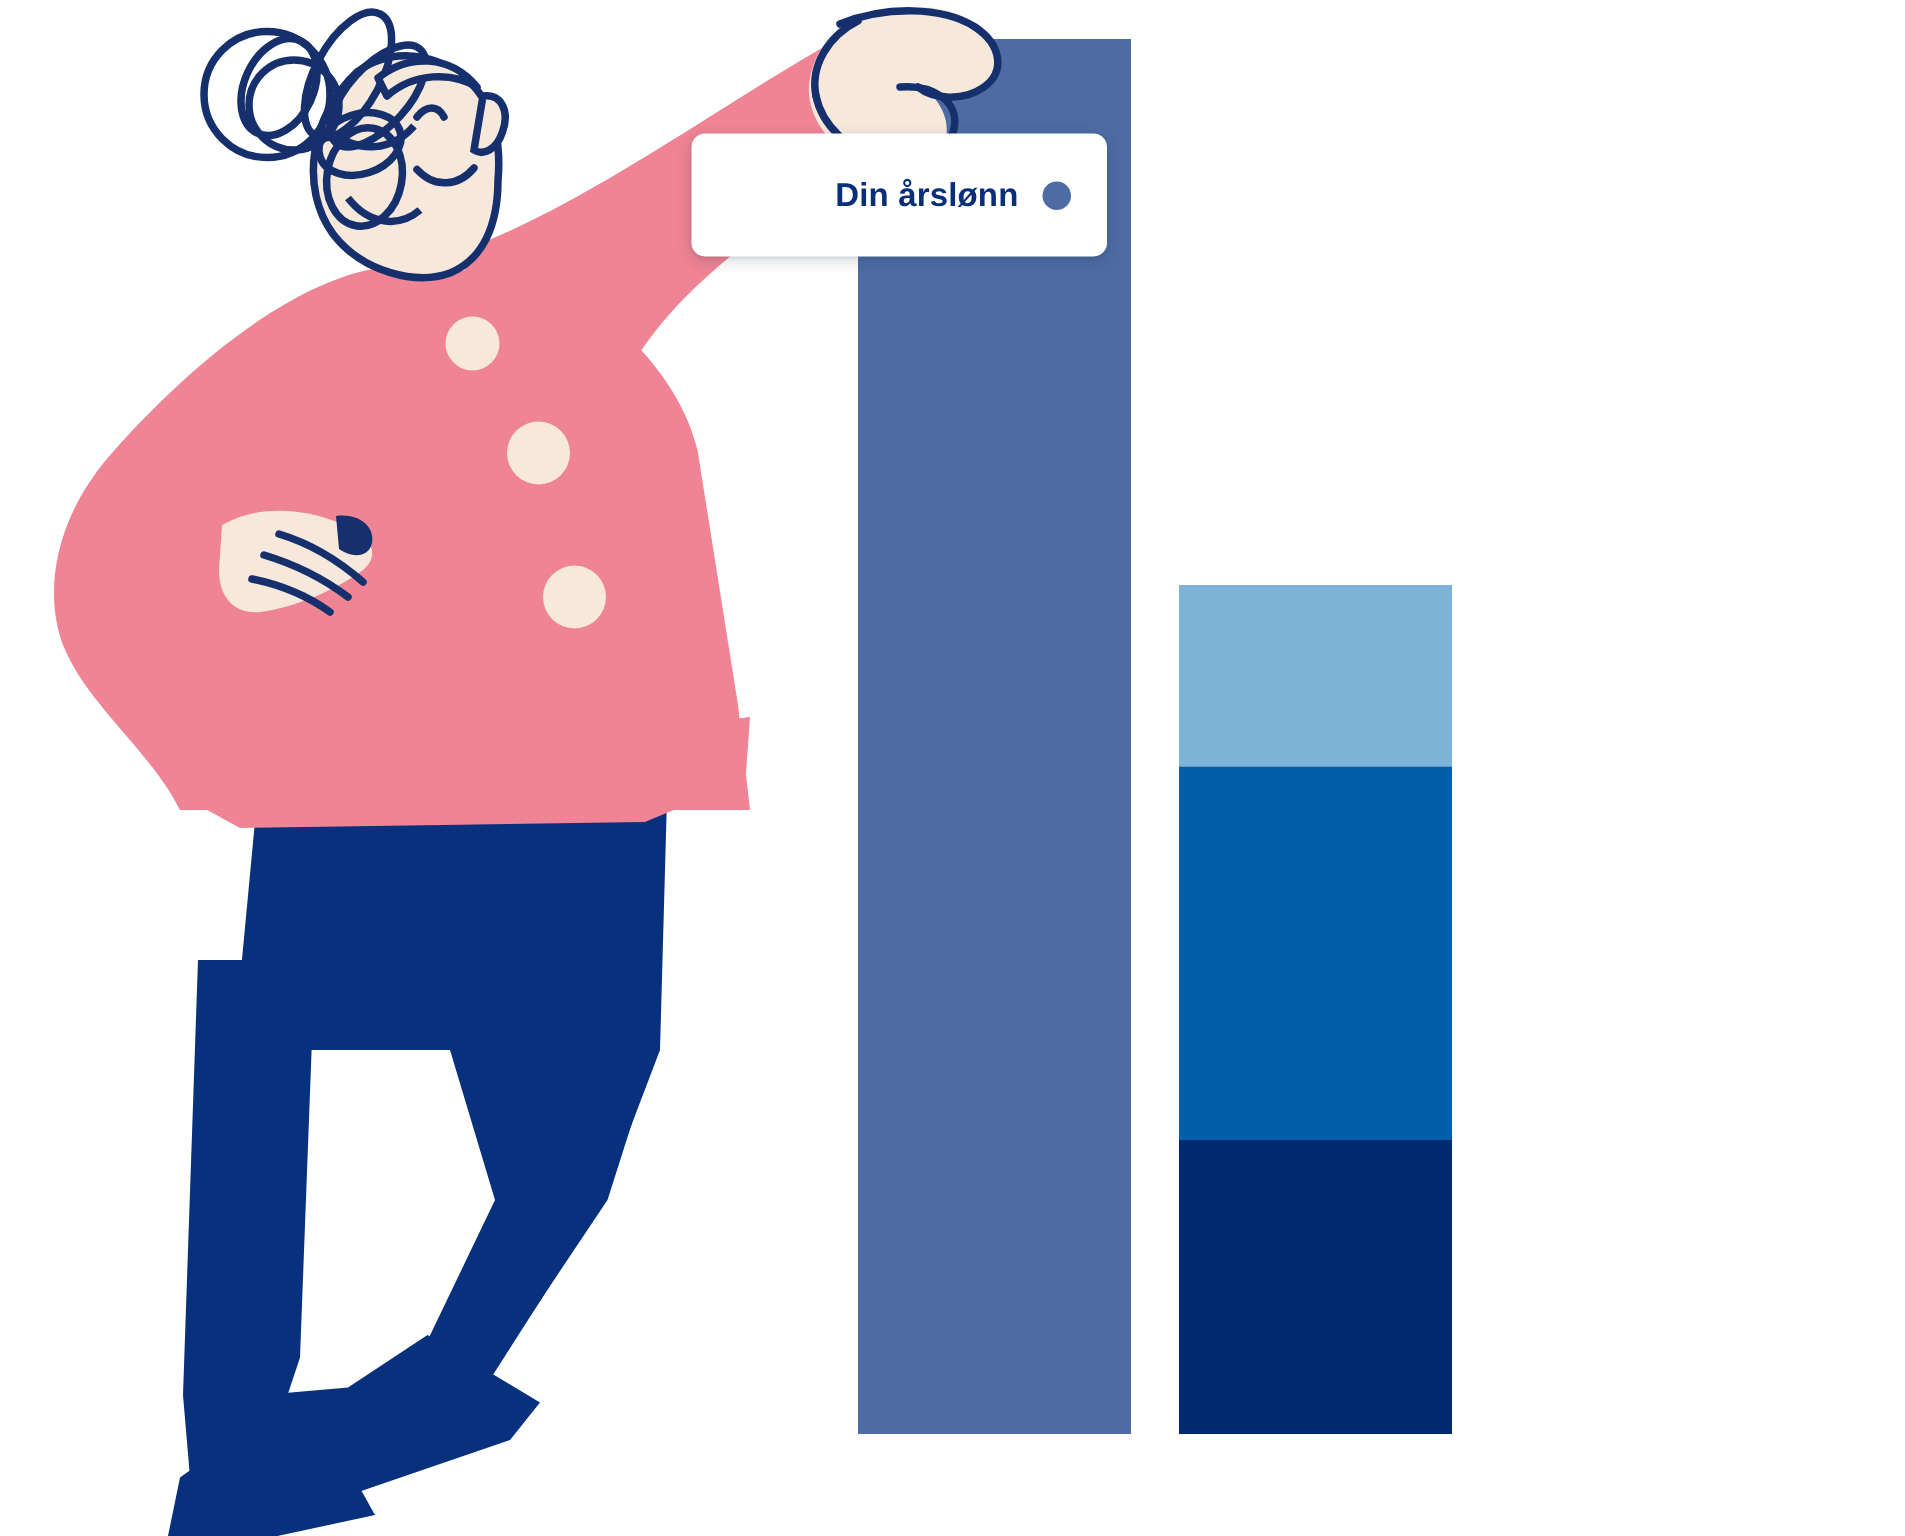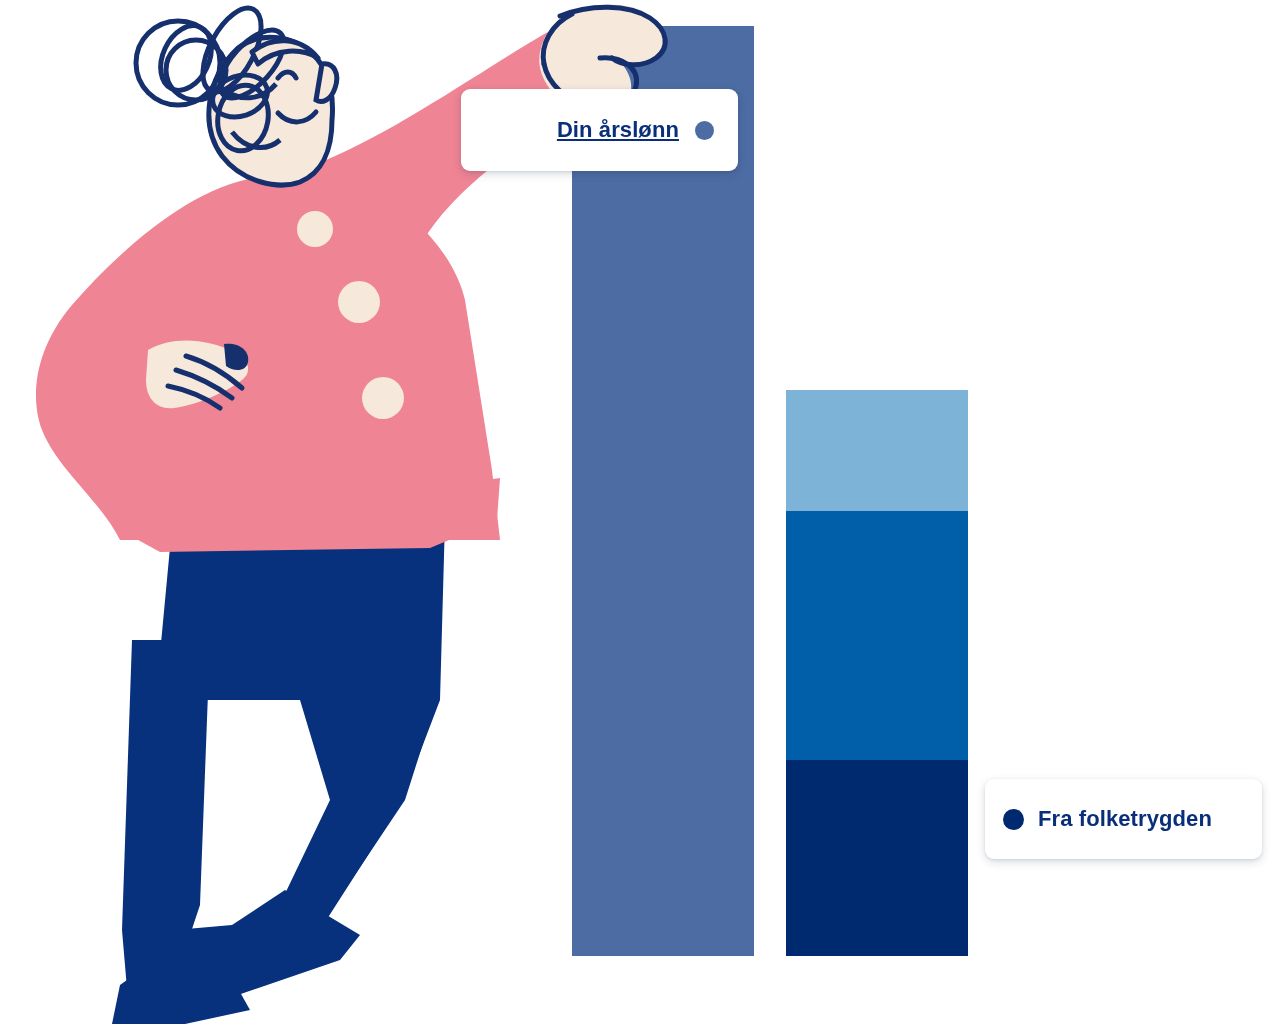--- a/index.html
+++ b/index.html
@@ -76,21 +76,21 @@
 
   
   #card-salary {
     left: 461px;
     top: 89px;
     width: 277px;
     height: 82px;
     justify-content: flex-end;
     padding-right: 24px;
   }
-  #card-salary .card-label { margin-right: 16px; text-decoration: underline; }
+  #card-salary .card-label { margin-right: 16px; }
   #card-salary .dot { width: 19px; height: 19px; }
 
   
   .legend-card {
     left: 985px;
     width: 277px;
     height: 80px;
     padding-left: 18px;
   }
   .legend-card .dot { width: 21px; height: 21px; margin-right: 14px; }
@@ -180,18 +180,14 @@
     </g>
   </svg>
 
   <div class="card" id="card-salary">
     <span class="card-label">Din årslønn</span>
     <span class="dot" style="background:#4d6ca3;"></span>
   </div>
 
 
 
-  <div class="card legend-card" id="card-state">
-    <span class="dot" style="background:#002a70;"></span>
-    <span class="card-label">Fra folketrygden</span>
-  </div>
 
 </div>
 
 </body></html>

